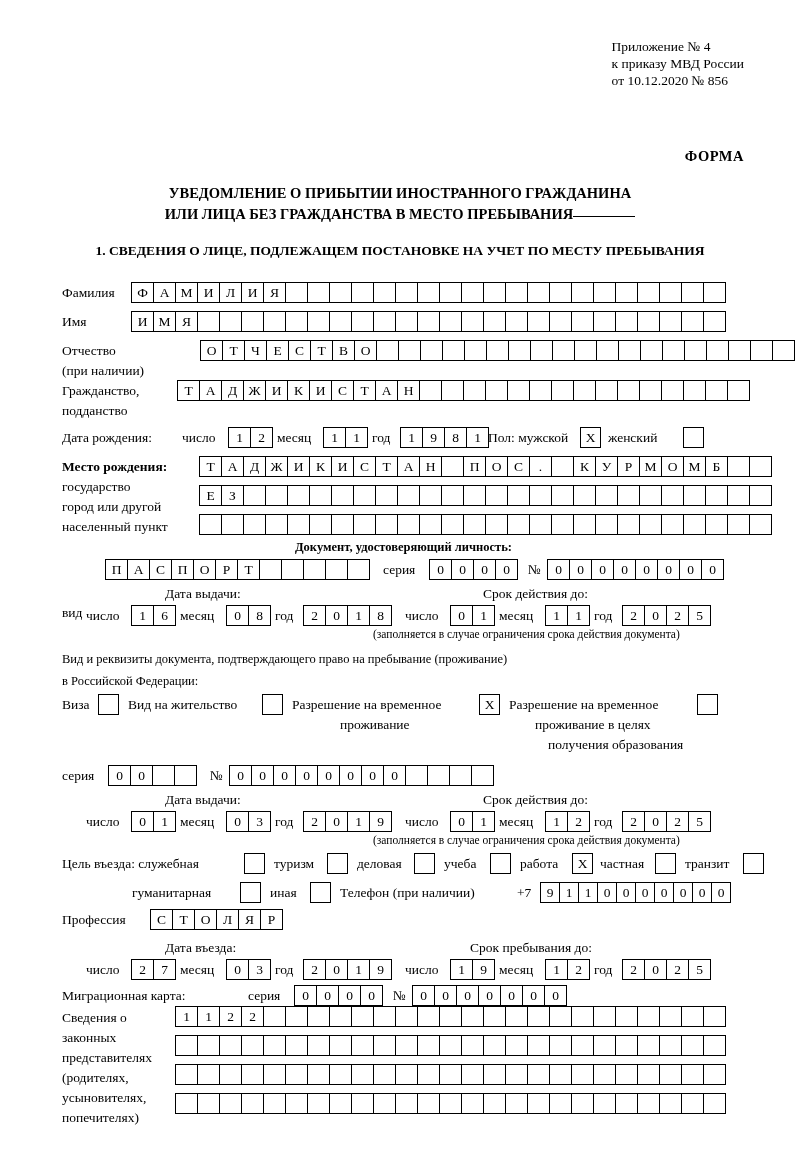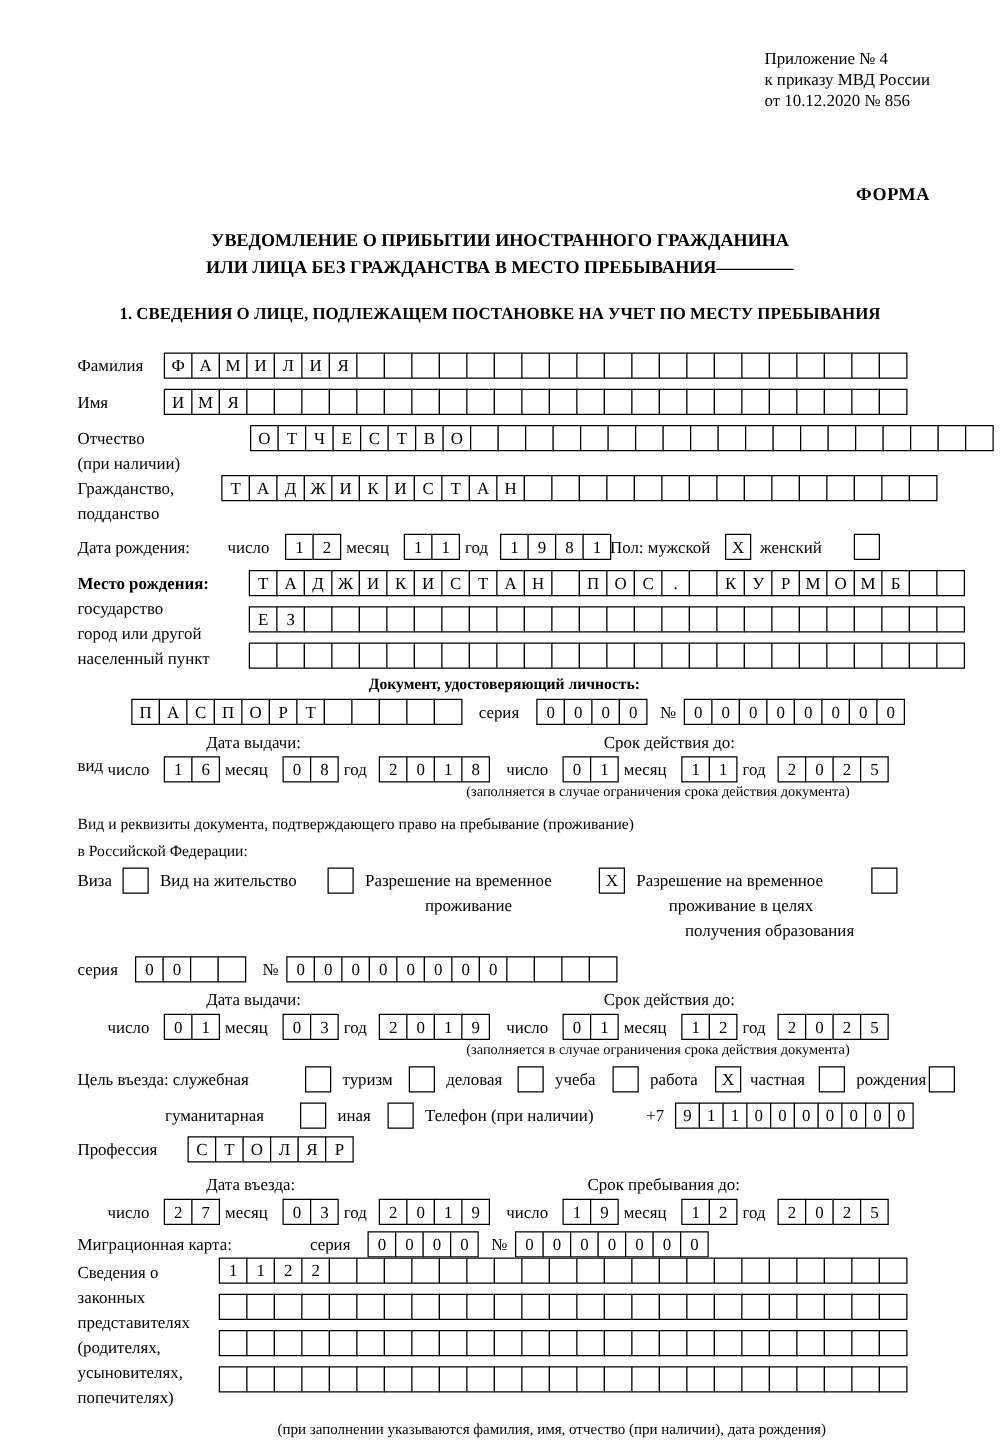--- a/index.html
+++ b/index.html
@@ -474,21 +474,21 @@
   <div class="lbl" style="top:856px;left:274px;">туризм</div>
   <div class="box" id="box-purpose-tourism" style="top:853px;left:327px;"></div>
   <div class="lbl" style="top:856px;left:357px;">деловая</div>
   <div class="box" id="box-purpose-business" style="top:853px;left:414px;"></div>
   <div class="lbl" style="top:856px;left:444px;">учеба</div>
   <div class="box" id="box-purpose-study" style="top:853px;left:490px;"></div>
   <div class="lbl" style="top:856px;left:520px;">работа</div>
   <div class="box" id="box-purpose-work" style="top:853px;left:572px;">X</div>
   <div class="lbl" style="top:856px;left:600px;">частная</div>
   <div class="box" id="box-purpose-private" style="top:853px;left:655px;"></div>
-  <div class="lbl" style="top:856px;left:685px;">рождения</div>
+  <div class="lbl" style="top:856px;left:685px;">транзит</div>
   <div class="box" id="box-purpose-transit" style="top:853px;left:743px;"></div>
 
   <div class="lbl" style="top:885px;left:132px;">гуманитарная</div>
   <div class="box" id="box-purpose-humanitarian" style="top:882px;left:240px;"></div>
   <div class="lbl" style="top:885px;left:270px;">иная</div>
   <div class="box" id="box-purpose-other" style="top:882px;left:310px;"></div>
 
   <div class="lbl" style="top:885px;left:340px;">Телефон (при наличии)</div>
   <div class="lbl" style="top:885px;left:517px;">+7</div>
   <div class="cells" id="row-phone" style="top:882px;left:540px;">
@@ -681,15 +681,14 @@
       <div class="cell"></div>
       <div class="cell"></div>
       <div class="cell"></div>
       <div class="cell"></div>
       <div class="cell"></div>
       <div class="cell"></div>
       <div class="cell"></div>
       <div class="cell"></div>
     </div>
 
-  <div class="note" style="top:1136px;left:222px;font-size:12px;">(при заполнении указываются фамилия, имя, отчество (при наличии), дата рождения)</div>
 
 </div>
 
 </body></html>

